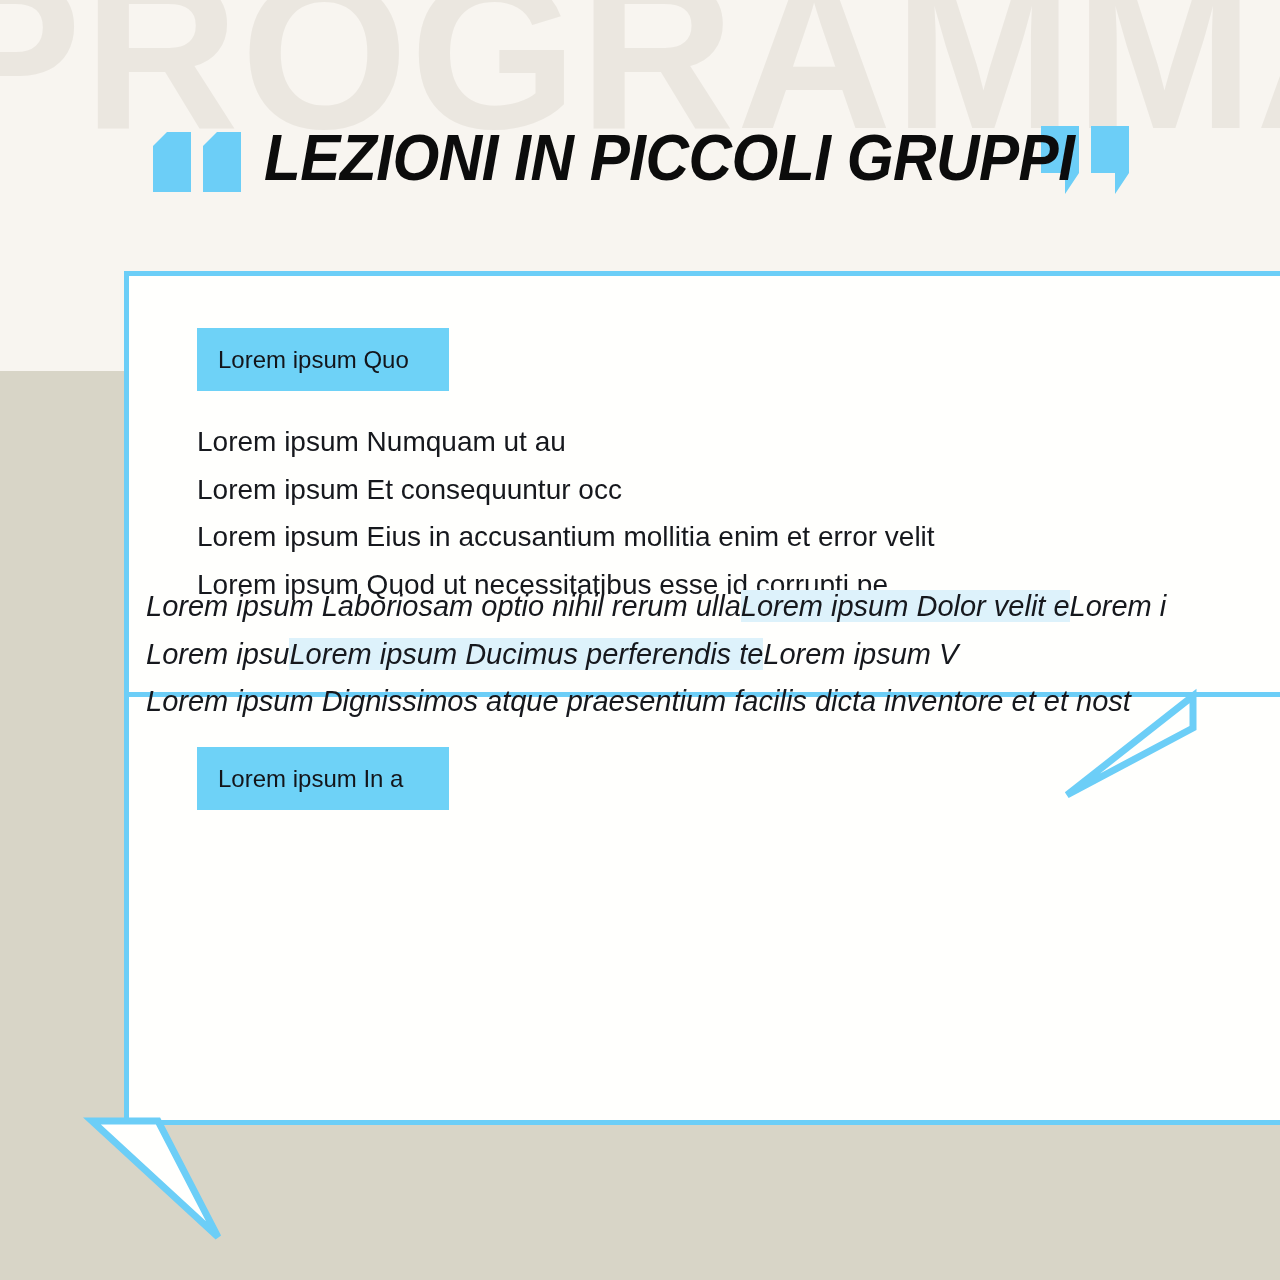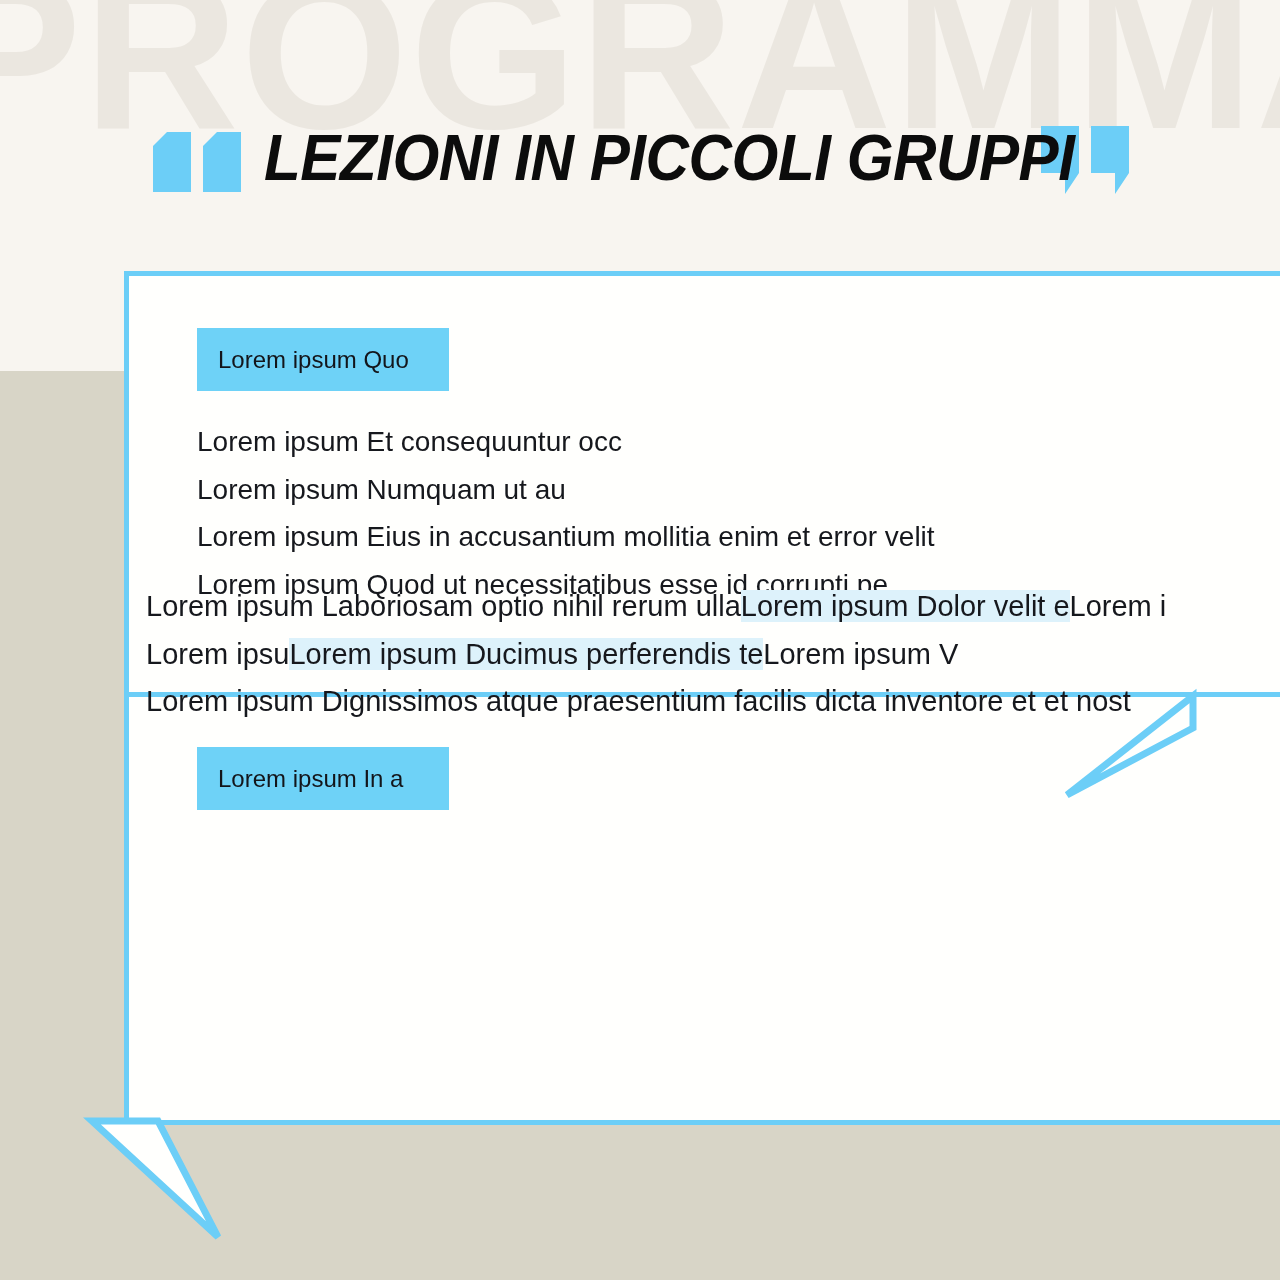--- a/index.html
+++ b/index.html
@@ -170,20 +170,21 @@
     position: absolute;
     left: 60px;
     top: 312px;
     width: 1020px;
   }
   .body-list-2 .row {
     font-size: 29px;
     line-height: 47.5px;
     color: #16181d;
     white-space: nowrap;
+    font-style: italic;
   }
   .hl {
     background: #ddf2fb;
   }
 
   
   .tail-right {
     position: absolute;
     left: 979px;
     top: 421px;
@@ -242,22 +243,22 @@
     <div class="page-title">LEZIONI IN PICCOLI GRUPPI</div>
   </div>
 
   <div class="card-stack">
 
     <div class="card card-1">
       <div class="chip chip-1">
         <span>Lorem ipsum Quo</span>
       </div>
       <div class="body-list-1">
+        <div class="row">Lorem ipsum Numquam ut au</div>
         <div class="row">Lorem ipsum Et consequuntur occ</div>
-        <div class="row">Lorem ipsum Numquam ut au</div>
         <div class="row">Lorem ipsum Eius in accusantium mollitia enim et error velit</div>
         <div class="row">Lorem ipsum Quod ut necessitatibus esse id corrupti pe</div>
       </div>
     </div>
 
     <div class="card card-2">
       <div class="chip chip-2">
         <span>Lorem ipsum In a</span>
       </div>
     </div>

